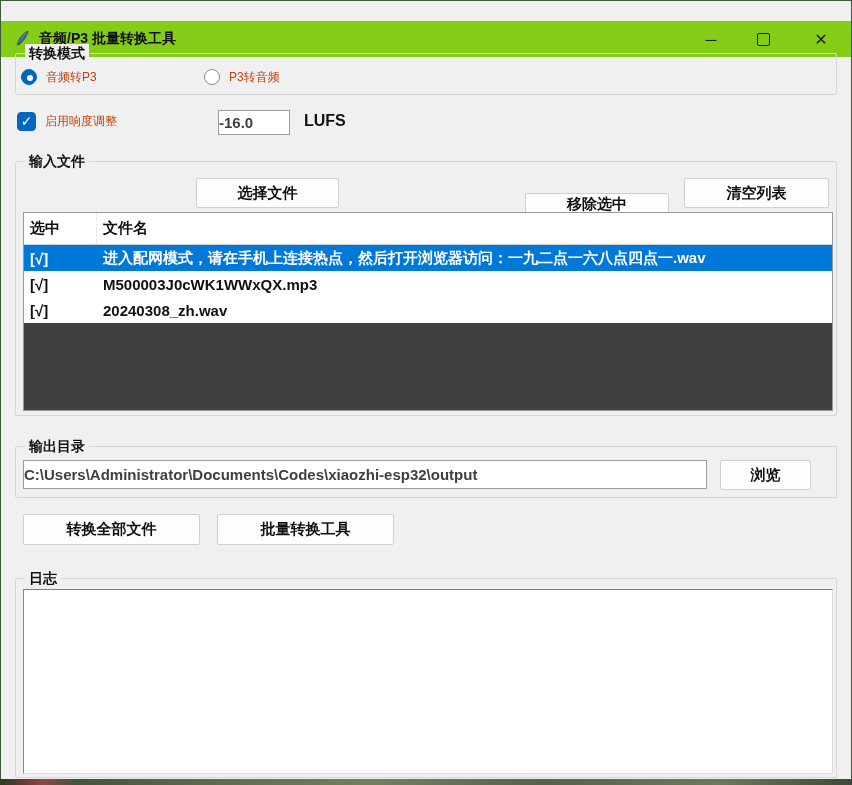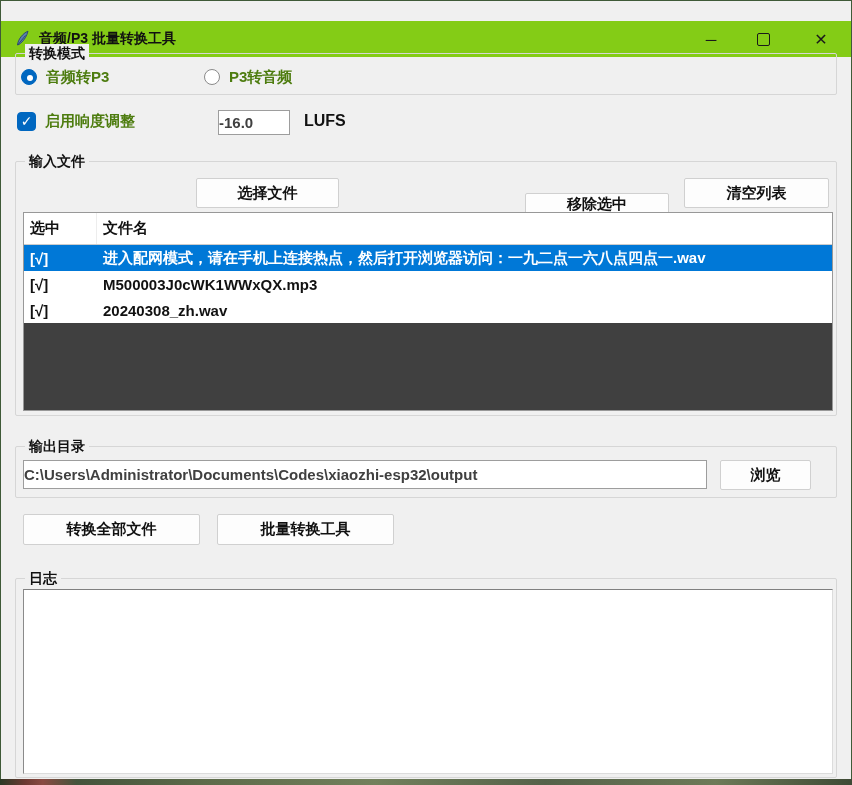--- a/index.html
+++ b/index.html
@@ -26,21 +26,21 @@
   #grp-input{left:14px;top:160px;width:822px;height:255px;}
   #grp-output{left:14px;top:445px;width:822px;height:52px;}
   #grp-log{left:14px;top:577px;width:822px;height:200px;}
   
   .radio-opt{position:absolute;display:flex;align-items:center;gap:9px;height:20px;}
   #radio-audio-to-p3{left:20px;top:66px;}
   #radio-p3-to-audio{left:203px;top:66px;}
   .radio{width:16px;height:16px;border-radius:50%;background:#fff;border:1px solid #8a8a8a;box-sizing:border-box;position:relative;flex:none;}
   .radio.on{background:#0067c0;border-color:#0067c0;}
   .radio.on::after{content:"";position:absolute;left:5px;top:5px;width:6px;height:6px;border-radius:50%;background:#fff;}
-  .opt-label{font-size:15px;font-weight:bold;color:#4d7c0f;white-space:nowrap;}
+  .opt-label{font-size:12px;font-weight:normal;color:#c2410c;white-space:nowrap;}
   .check-row{position:absolute;left:16px;top:109px;display:flex;align-items:center;gap:9px;height:22px;}
   .checkbox{width:19px;height:19px;border-radius:4px;box-sizing:border-box;border:1px solid #8a8a8a;background:#fff;
     display:flex;align-items:center;justify-content:center;color:#fff;font-size:14px;font-weight:bold;flex:none;}
   .checkbox.on{background:#0067c0;border-color:#0067c0;}
   
   .entry{position:absolute;box-sizing:border-box;background:#fff;border:1px solid #9d9d9d;
     font-family:inherit;font-size:15px;font-weight:bold;color:#404040;padding:0 0;outline:none;}
   #loudness-entry{left:217px;top:109px;width:72px;height:25px;}
   .lufs-label{position:absolute;left:303px;top:111px;font-size:16px;font-weight:bold;color:#111;}
   .btn{position:absolute;box-sizing:border-box;background:#fdfdfd;border:1px solid #d0d0d0;border-radius:2px;

